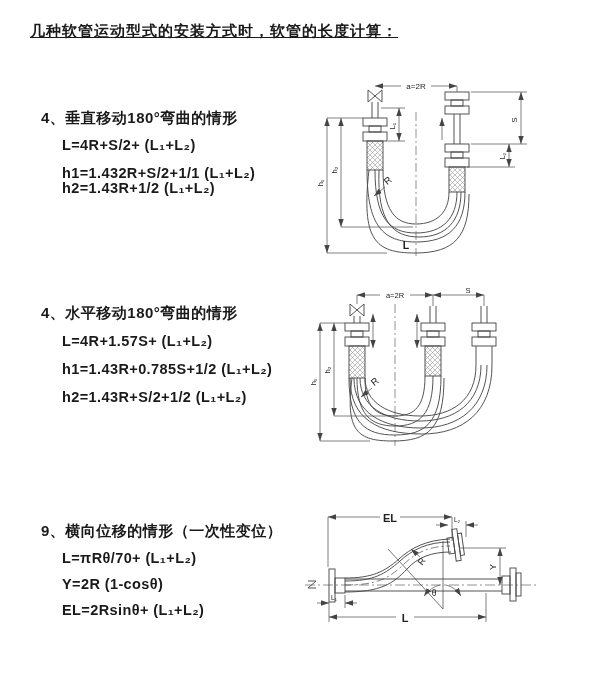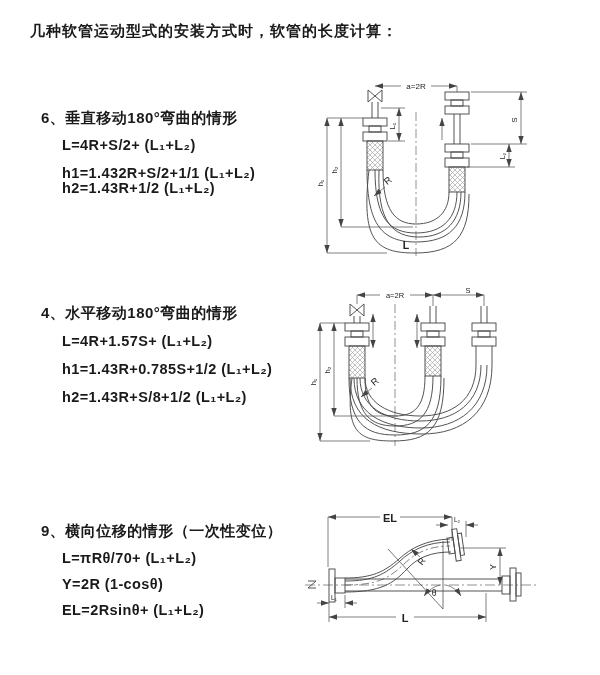--- a/index.html
+++ b/index.html
@@ -1,21 +1,21 @@
 <!DOCTYPE html>
 <html><head>
 <meta charset="utf-8">
 <style>
   html,body{margin:0;padding:0;background:#e8e8e8;}
   .page{
     position:relative;width:600px;height:675px;background:#ffffff;
     font-family:"Liberation Sans","DejaVu Sans",sans-serif;color:#1a1a1a;
     overflow:hidden;margin:0 auto;
   }
-  .t{position:absolute;white-space:nowrap;}
+  .t{position:absolute;white-space:nowrap;text-decoration:underline;}
   .title{left:30px;top:22px;font-size:15px;font-weight:700;letter-spacing:1px;}
   .sec{position:absolute;left:0;top:0;width:320px;}
   .h{position:absolute;left:41px;font-size:15px;font-weight:700;letter-spacing:0.5px;white-space:nowrap;}
   .f{position:absolute;left:62px;font-size:14.5px;font-weight:700;letter-spacing:0.4px;white-space:nowrap;}
   .dia{position:absolute;}
   svg text{font-family:"Liberation Sans","DejaVu Sans",sans-serif;}
 </style>
 </head>
 <body>
 
@@ -28,31 +28,31 @@
       <path d="M0,0 L5,5 M5,0 L0,5" stroke="#999" stroke-width="0.6" fill="none"></path>
     </pattern>
   </defs>
 </svg>
 
 <div class="page">
 
   <div class="t title">几种软管运动型式的安装方式时，软管的长度计算：</div>
 
   <div class="sec" style="top:109px">
-    <div class="h" style="top:0">6、垂直移动180°弯曲的情形</div>
+    <div class="h" style="top:0">4、垂直移动180°弯曲的情形</div>
     <div class="f" style="top:28px">L=4R+S/2+ (L₁+L₂)</div>
     <div class="f" style="top:56px">h1=1.432R+S/2+1/1 (L₁+L₂)</div>
     <div class="f" style="top:71px">h2=1.43R+1/2 (L₁+L₂)</div>
   </div>
 
   <div class="sec" style="top:304px">
     <div class="h" style="top:0">4、水平移动180°弯曲的情形</div>
     <div class="f" style="top:29px">L=4R+1.57S+ (L₁+L₂)</div>
     <div class="f" style="top:57px">h1=1.43R+0.785S+1/2 (L₁+L₂)</div>
-    <div class="f" style="top:85px">h2=1.43R+S/8+1/2 (L₁+L₂)</div>
+    <div class="f" style="top:85px">h2=1.43R+S/2+1/2 (L₁+L₂)</div>
   </div>
 
   <div class="sec" style="top:522px">
     <div class="h" style="top:0">9、横向位移的情形（一次性变位）</div>
     <div class="f" style="top:28px">L=πRθ/70+ (L₁+L₂)</div>
     <div class="f" style="top:54px">Y=2R (1-cosθ)</div>
     <div class="f" style="top:80px">EL=2Rsinθ+ (L₁+L₂)</div>
   </div>
 
   <svg class="dia" style="left:315px;top:70px" width="280" height="190" viewBox="0 0 280 190">

